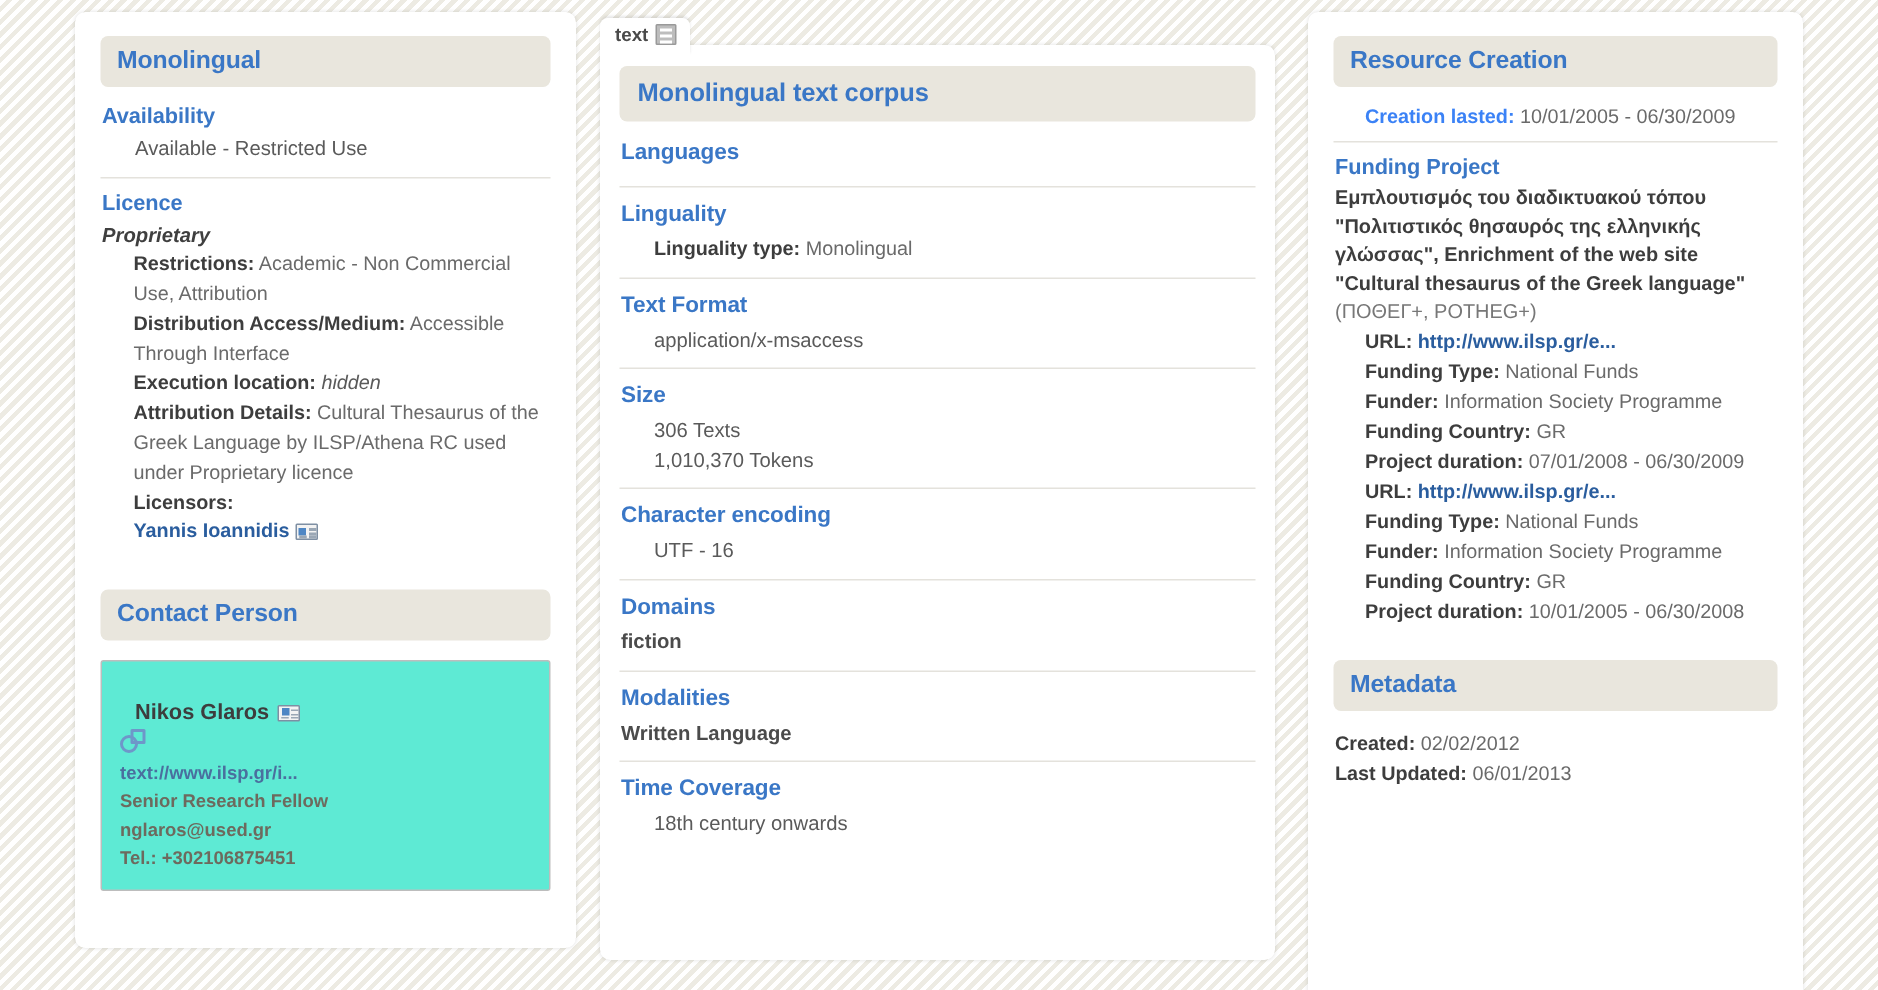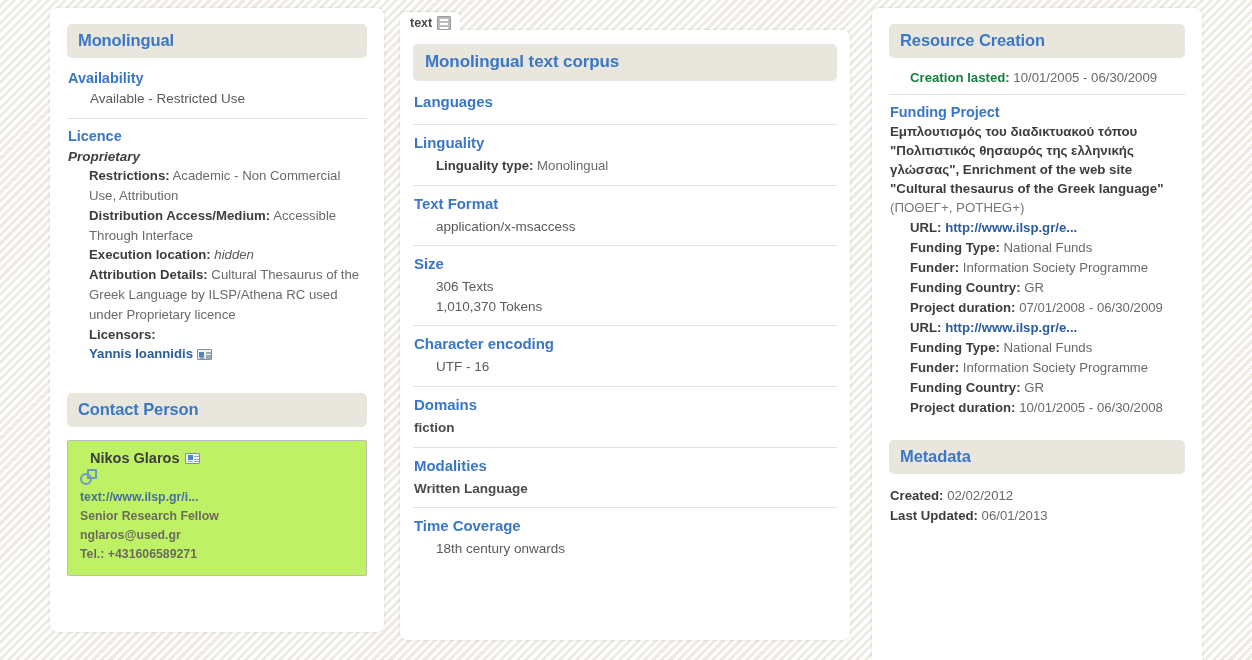--- a/index.html
+++ b/index.html
@@ -89,23 +89,23 @@
   .kv         { font-size: 13.2px; color: #6a6a6a; line-height: 1.5; }
   .kv b       { color: #3d3d3d; }
   .kv i       { color: #5a5a5a; }
   .lic-body   { padding-left: 21px; }
   .link       { color: #2a5d9e; font-weight: bold; text-decoration: none; }
 
   
   .contact-card {
     margin-top: 13px;
     border: 1px solid #bdbdbd;
-    background: #bef264;
+    background: #5eead4;
     border-radius: 2px;
-    padding: 9px 12px 11px 12px;
+    padding: 26px 12px 11px 12px;
   }
   .contact-name {
     font-size: 14.5px; font-weight: bold; color: #3d3d3d;
     padding-left: 10px; display: flex; align-items: center; gap: 6px;
   }
   .contact-line { font-size: 12.3px; font-weight: bold; color: #6d6a5e; line-height: 1.55; }
   .contact-line.url { color: #4a6f9e; }
 
   
   .vcard-icon {
@@ -132,21 +132,21 @@
   .chain-icon::after {
     content:""; position:absolute; left:7px; top:0px; width:6px; height:6px;
     border:2px solid #6e97c9; border-radius:1px;
   }
 
   
   .proj-title { font-size: 13.3px; font-weight: bold; color: #3d3d3d; line-height: 1.42; }
   .proj-title span.reg { font-weight: normal; color: #777777; }
   .proj-rows { padding-left: 20px; margin-top: 1px; }
   .creation-row { padding-left: 20px; font-size: 13.2px; color: #6a6a6a; }
-  .creation-row b { color: #15803d; margin-top: 45px; }
+  .creation-row b { color: #3b82f6; margin-top: 45px; }
 </style>
 </head>
 <body>
 
 <div class="stage">
 
   <div class="tab-strip">
     <div class="tab">
       <span>text</span>
       <span class="list-icon"></span>
@@ -194,21 +194,21 @@
 
     <div class="contact-card">
       <div class="contact-name">
         <span>Nikos Glaros</span>
         <span class="vcard-icon"></span>
       </div>
       <span class="chain-icon"></span>
       <div class="contact-line url">text://www.ilsp.gr/i...</div>
       <div class="contact-line">Senior Research Fellow</div>
       <div class="contact-line">nglaros@used.gr</div>
-      <div class="contact-line">Tel.: +431606589271</div>
+      <div class="contact-line">Tel.: +302106875451</div>
     </div>
   </div>
 
   <div class="panel" id="center-panel">
     <div class="sec-head">Monolingual text corpus</div>
 
     <div class="block first">
       <div class="field-title">Languages</div>
     </div>
 

